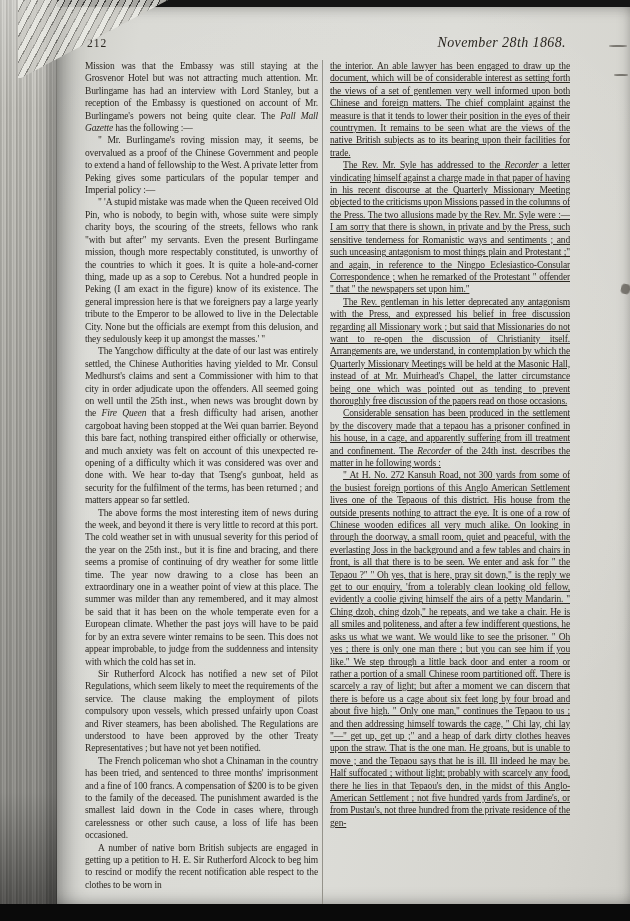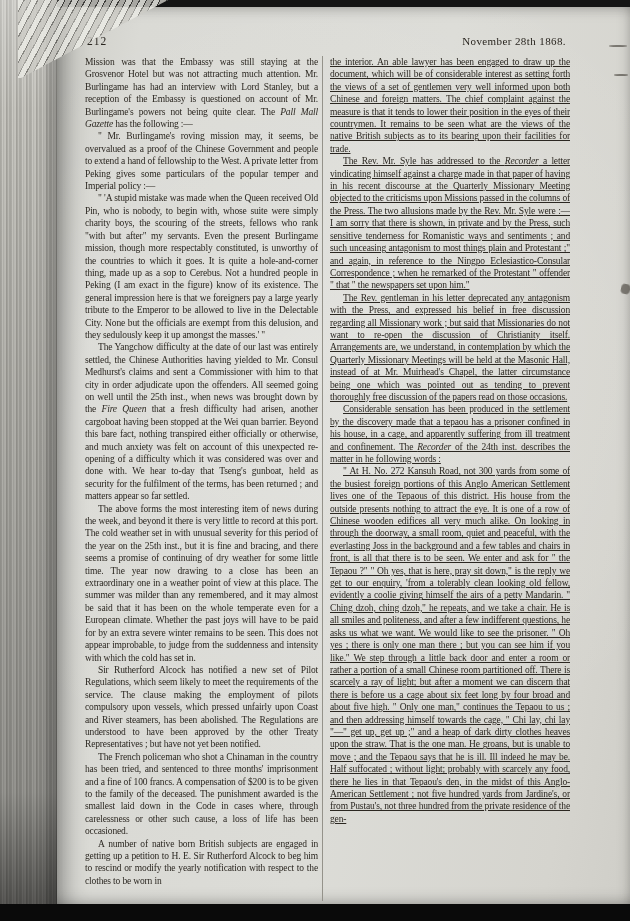--- a/index.html
+++ b/index.html
@@ -38,21 +38,21 @@
     box-shadow: inset 22px 0 26px -18px rgba(0,0,0,.45), inset -10px 0 14px -10px rgba(0,0,0,.22),
                 inset 0 10px 16px -12px rgba(0,0,0,.35), inset 0 -12px 16px -12px rgba(0,0,0,.30);
     color:#29251f; overflow:hidden;
   }
   .header {
     display:flex; justify-content:space-between; align-items:baseline;
     padding:28px 12px 3px 30px;
   }
   .pageno { font-size:11.5px; letter-spacing:1px; }
   .masthead { font-size:12.5px; font-weight:bold; letter-spacing:1.4px; word-spacing:7px; }
-  .issuedate { font-size:11px; letter-spacing:.4px; padding-right:52px;margin-left:32px; }
+  .issuedate { font-size:14px; font-style:italic; letter-spacing:.4px; padding-right:52px;margin-left:32px; }
   .columns { display:flex; padding:6px 0 0 28px; }
   .col {
     width:233px; height:845px; overflow:hidden;
     font-size:9.5px; line-height:12.4px; text-align:justify;
     letter-spacing:-0.15px; color:#2b2721;
   }
   .col.right-col { width:240px; margin-left:4px; border-left:1px solid #94928a; padding-left:7px;text-decoration:underline; }
   .para { margin:0; }
   .para.indent { text-indent:13px; }
   .bottom-bar { position:absolute; left:0; right:0; bottom:0; height:17px; background:#0a0a0a; z-index:5; }
@@ -77,21 +77,21 @@
     </div>
     <div class="columns">
       <div class="col left-col">
           <p class="para">Mission was that the Embassy was still staying at the Grosvenor Hotel but was not attracting much attention. Mr. Burlingame has had an interview with Lord Stanley, but a reception of the Embassy is questioned on account of Mr. Burlingame's powers not being quite clear. The <i>Pall Mall Gazette</i> has the following :—</p>
           <p class="para indent">" Mr. Burlingame's roving mission may, it seems, be overvalued as a proof of the Chinese Government and people to extend a hand of fellowship to the West. A private letter from Peking gives some particulars of the popular temper and Imperial policy :—</p>
           <p class="para indent">" 'A stupid mistake was made when the Queen received Old Pin, who is nobody, to begin with, whose suite were simply charity boys, the scouring of the streets, fellows who rank "with but after" my servants. Even the present Burlingame mission, though more respectably constituted, is unworthy of the countries to which it goes. It is quite a hole-and-corner thing, made up as a sop to Cerebus. Not a hundred people in Peking (I am exact in the figure) know of its existence. The general impression here is that we foreigners pay a large yearly tribute to the Emperor to be allowed to live in the Delectable City. None but the officials are exempt from this delusion, and they sedulously keep it up amongst the masses.' "</p>
           <p class="para indent">The Yangchow difficulty at the date of our last was entirely settled, the Chinese Authorities having yielded to Mr. Consul Medhurst's claims and sent a Commissioner with him to that city in order adjudicate upon the offenders. All seemed going on well until the 25th inst., when news was brought down by the <i>Fire Queen</i> that a fresh difficulty had arisen, another cargoboat having been stopped at the Wei quan barrier. Beyond this bare fact, nothing transpired either officially or otherwise, and much anxiety was felt on account of this unexpected re-opening of a difficulty which it was considered was over and done with. We hear to-day that Tseng's gunboat, held as security for the fulfilment of the terms, has been returned ; and matters appear so far settled.</p>
           <p class="para indent">The above forms the most interesting item of news during the week, and beyond it there is very little to record at this port. The cold weather set in with unusual severity for this period of the year on the 25th inst., but it is fine and bracing, and there seems a promise of continuing of dry weather for some little time. The year now drawing to a close has been an extraordinary one in a weather point of view at this place. The summer was milder than any remembered, and it may almost be said that it has been on the whole temperate even for a European climate. Whether the past joys will have to be paid for by an extra severe winter remains to be seen. This does not appear improbable, to judge from the suddenness and intensity with which the cold has set in.</p>
           <p class="para indent">Sir Rutherford Alcock has notified a new set of Pilot Regulations, which seem likely to meet the requirements of the service. The clause making the employment of pilots compulsory upon vessels, which pressed unfairly upon Coast and River steamers, has been abolished. The Regulations are understood to have been approved by the other Treaty Representatives ; but have not yet been notified.</p>
           <p class="para indent">The French policeman who shot a Chinaman in the country has been tried, and sentenced to three months' imprisonment and a fine of 100 francs. A compensation of $200 is to be given to the family of the deceased. The punishment awarded is the smallest laid down in the Code in cases where, through carelessness or other such cause, a loss of life has been occasioned.</p>
-          <p class="para indent">A number of native born British subjects are engaged in getting up a petition to H. E. Sir Rutherford Alcock to beg him to rescind or modify the yearly notification with respect to the clothes to be worn in</p>
+          <p class="para indent">A number of native born British subjects are engaged in getting up a petition to H. E. Sir Rutherford Alcock to beg him to rescind or modify the recent notification able respect to the clothes to be worn in</p>
         </div>
       <div class="col right-col">
           <p class="para">the interior. An able lawyer has been engaged to draw up the document, which will be of considerable interest as setting forth the views of a set of gentlemen very well informed upon both Chinese and foreign matters. The chief complaint against the measure is that it tends to lower their position in the eyes of their countrymen. It remains to be seen what are the views of the native British subjects as to its bearing upon their facilities for trade.</p>
           <p class="para indent">The Rev. Mr. Syle has addressed to the <i>Recorder</i> a letter vindicating himself against a charge made in that paper of having in his recent discourse at the Quarterly Missionary Meeting objected to the criticisms upon Missions passed in the columns of the Press. The two allusions made by the Rev. Mr. Syle were :— I am sorry that there is shown, in private and by the Press, such sensitive tenderness for Romanistic ways and sentiments ; and such unceasing antagonism to most things plain and Protestant ;" and again, in reference to the Ningpo Eclesiastico-Consular Correspondence ; when he remarked of the Protestant " offender " that " the newspapers set upon him."</p>
           <p class="para indent">The Rev. gentleman in his letter deprecated any antagonism with the Press, and expressed his belief in free discussion regarding all Missionary work ; but said that Missionaries do not want to re-open the discussion of Christianity itself. Arrangements are, we understand, in contemplation by which the Quarterly Missionary Meetings will be held at the Masonic Hall, instead of at Mr. Muirhead's Chapel, the latter circumstance being one which was pointed out as tending to prevent thoroughly free discussion of the papers read on those occasions.</p>
           <p class="para indent">Considerable sensation has been produced in the settlement by the discovery made that a tepaou has a prisoner confined in his house, in a cage, and apparently suffering from ill treatment and confinement. The <i>Recorder</i> of the 24th inst. describes the matter in he following words :</p>
           <p class="para indent">" At H. No. 272 Kansuh Road, not 300 yards from some of the busiest foreign portions of this Anglo American Settlement lives one of the Tepaous of this district. His house from the outside presents nothing to attract the eye. It is one of a row of Chinese wooden edifices all very much alike. On looking in through the doorway, a small room, quiet and peaceful, with the everlasting Joss in the background and a few tables and chairs in front, is all that there is to be seen. We enter and ask for " the Tepaou ?" " Oh yes, that is here, pray sit down," is the reply we get to our enquiry, 'from a tolerably clean looking old fellow, evidently a coolie giving himself the airs of a petty Mandarin. " Ching dzoh, ching dzoh," he repeats, and we take a chair. He is all smiles and politeness, and after a few indifferent questions, he asks us what we want. We would like to see the prisoner. " Oh yes ; there is only one man there ; but you can see him if you like." We step through a little back door and enter a room or rather a portion of a small Chinese room partitioned off. There is scarcely a ray of light; but after a moment we can discern that there is before us a cage about six feet long by four broad and about five high. " Only one man," continues the Tepaou to us ; and then addressing himself towards the cage, " Chi lay, chi lay "—" get up, get up ;" and a heap of dark dirty clothes heaves upon the straw. That is the one man. He groans, but is unable to move ; and the Tepaou says that he is ill. Ill indeed he may be. Half suffocated ; without light; probably with scarcely any food, there he lies in that Tepaou's den, in the midst of this Anglo-American Settlement ; not five hundred yards from Jardine's, or from Pustau's, not three hundred from the private residence of the gen-</p>
         </div>
     </div>
   </div>

